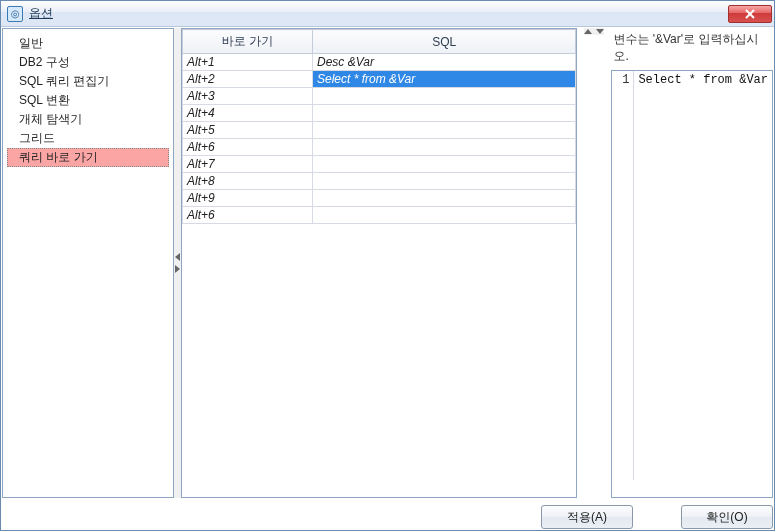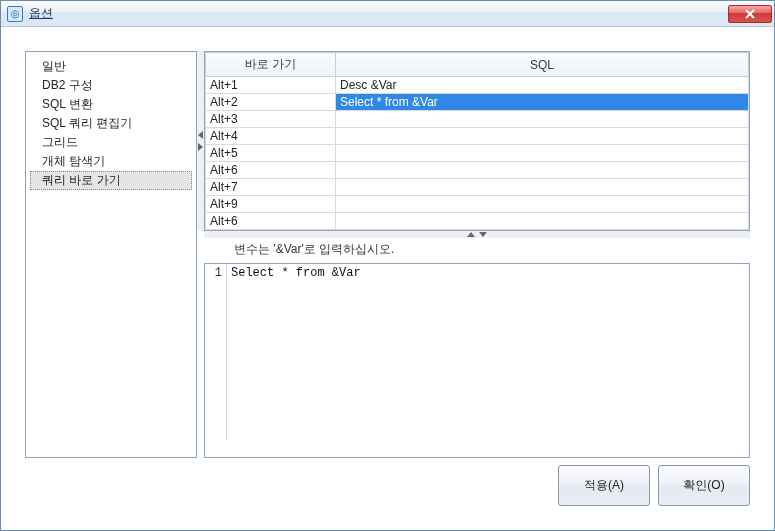--- a/index.html
+++ b/index.html
@@ -45,21 +45,21 @@
     border-radius: 2px;
     background: linear-gradient(to bottom, #f6a6a6, #e66464 45%, #cf3b3b 46%, #d85050);
     display: flex; align-items: center; justify-content: center;
     cursor: pointer;
   }
   .close-btn svg { width: 10px; height: 10px; }
   .close-btn svg line { stroke: #fff; stroke-width: 2; }
 
   .client {
     flex: 1;
-    padding: 24px;
+    padding: 1px;
     display: flex;
     flex-direction: column;
   }
   .main-row {
     flex: 1;
     display: flex;
     min-height: 0;
   }
   .nav-panel {
     width: 172px;
@@ -69,28 +69,28 @@
     overflow: auto;
   }
   .nav-item {
     padding: 1px 6px 1px 12px;
     color: #222;
     white-space: nowrap;
     cursor: pointer;
   }
   .nav-item.selected {
     border: 1px dotted #888;
-    background: #e5e5e5;
+    background: #fca5a5;
     padding: 0 5px 0 11px;
   }
 
   .right-col {
     flex: 1;
     display: flex;
-    flex-direction: column;
+    flex-direction: row;
     min-width: 0;
   }
   .top-block {
     display: flex;
     min-height: 0;
   }
   .splitter-v {
     width: 7px;
     background: #f0f0f0;
     display: flex;
@@ -128,20 +128,21 @@
     padding: 3px 6px;
     color: #2a3a4f;
   }
   table.grid td {
     border: 1px solid #d6dbe3;
     padding: 1px 4px;
     height: 17px;
     color: #222;
     white-space: nowrap;
     overflow: hidden;
+    font-style: italic;
   }
   table.grid tr.selected td.sqlcell {
     background: #2f87e6;
     color: #fff;
   }
   table.grid th.col-shortcut { width: 130px; }
 
   .splitter-h {
     height: 7px;
     background: #f0f0f0;
@@ -153,21 +154,20 @@
   .bottom-block {
     display: flex;
     flex-direction: column;
     margin-left: 7px;
     flex: 1;
     min-height: 0;
   }
   .hint {
     padding: 3px 2px 5px 2px;
     color: #333;
-    margin-left: 28px;
   }
   .editor-wrap {
     flex: 1;
     border: 1px solid #8fa6c2;
     background: #fff;
     display: flex;
     flex-direction: column;
     min-height: 0;
   }
   .editor-body {
@@ -202,28 +202,29 @@
   .editor-hscroll .pad { width: 120%; height:1px; }
 
   .button-row {
     display: flex;
     justify-content: flex-end;
     gap: 8px;
     padding-top: 7px;
   }
   .btn {
     min-width: 92px;
-    height: 41px;
+    height: 24px;
     border: 1px solid #8a98aa;
     border-radius: 3px;
     background: linear-gradient(to bottom,#fdfdfe,#eef1f6 48%,#e4e9f1 49%,#eaeef5);
     color: #222;
     cursor: pointer;
     display: flex; align-items:center; justify-content:center;
     padding: 0 10px;
+    margin-left: 40px;
   }
 </style>
 </head>
 <body>
 
 <div class="window">
   <div class="titlebar">
     <span class="app-icon">◎</span>
     <span class="title-text">옵션</span>
     <span class="spacer"></span>
@@ -233,24 +234,24 @@
           <line x1="9" y1="1" x2="1" y2="9"></line>
       </svg>
     </div>
   </div>
 
   <div class="client">
     <div class="main-row">
       <div class="nav-panel" id="nav-panel">
           <div class="nav-item">일반</div>
           <div class="nav-item">DB2 구성</div>
+          <div class="nav-item">SQL 쿼리 편집기</div>
           <div class="nav-item">SQL 변환</div>
-          <div class="nav-item">SQL 쿼리 편집기</div>
+          <div class="nav-item">개체 탐색기</div>
           <div class="nav-item">그리드</div>
-          <div class="nav-item">개체 탐색기</div>
           <div class="nav-item selected">쿼리 바로 가기</div>
         </div>
 
       <div class="right-col">
         <div class="top-block">
           <div class="splitter-v">
             <div class="grip">
               <div class="arrow left"></div>
               <div class="arrow right"></div>
             </div>
@@ -286,20 +287,24 @@
                   </tr>
                   <tr>
                     <td>Alt+6</td>
                     <td class="sqlcell"></td>
                   </tr>
                   <tr>
                     <td>Alt+7</td>
                     <td class="sqlcell"></td>
                   </tr>
                   <tr>
+                    <td>Alt+8</td>
+                    <td class="sqlcell"></td>
+                  </tr>
+                  <tr>
                     <td>Alt+9</td>
                     <td class="sqlcell"></td>
                   </tr>
                   <tr>
                     <td>Alt+6</td>
                     <td class="sqlcell"></td>
                   </tr>
                 </tbody>
             </table>
           </div>

